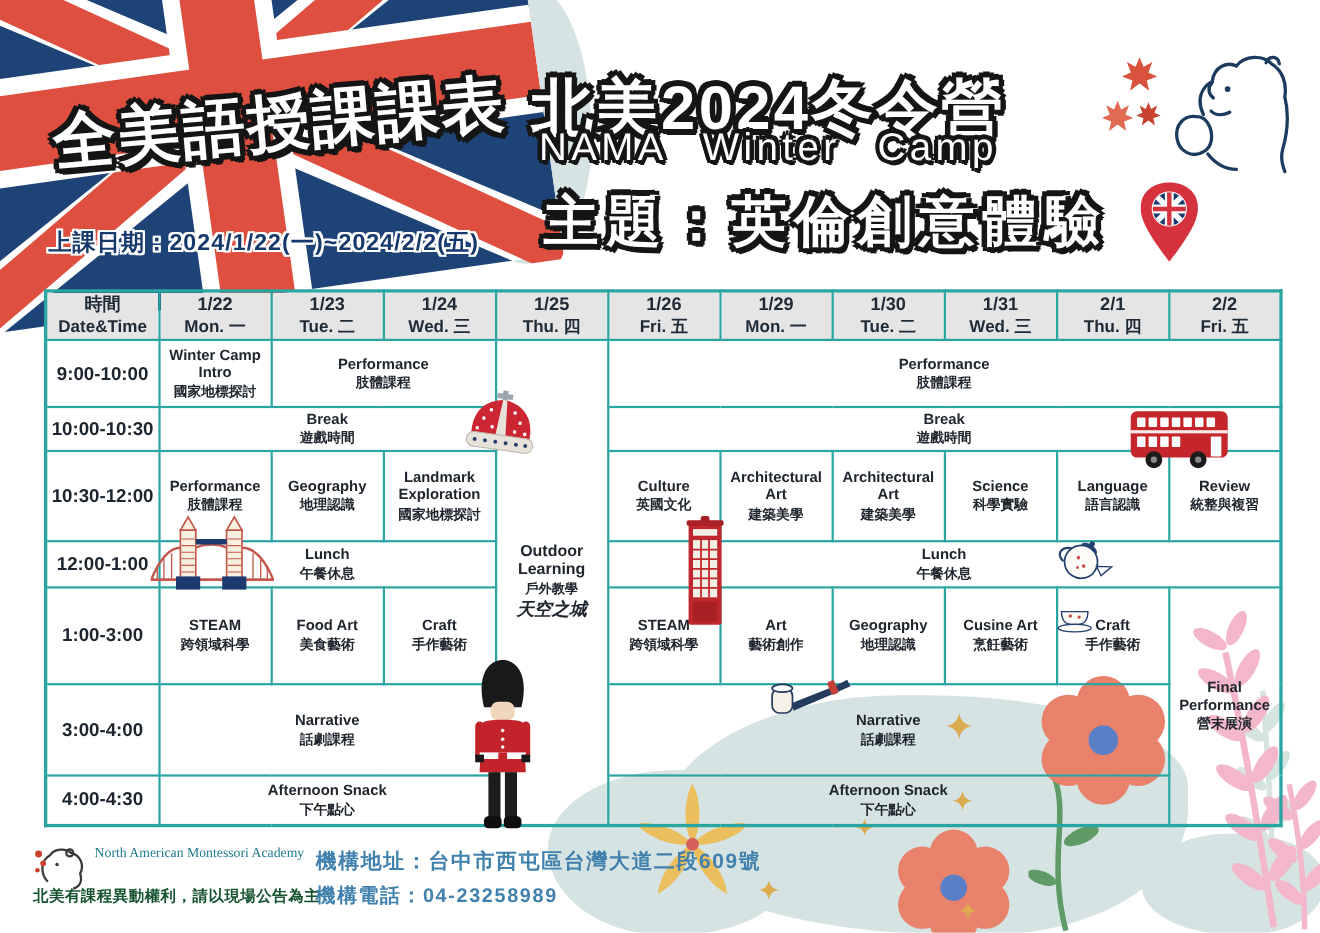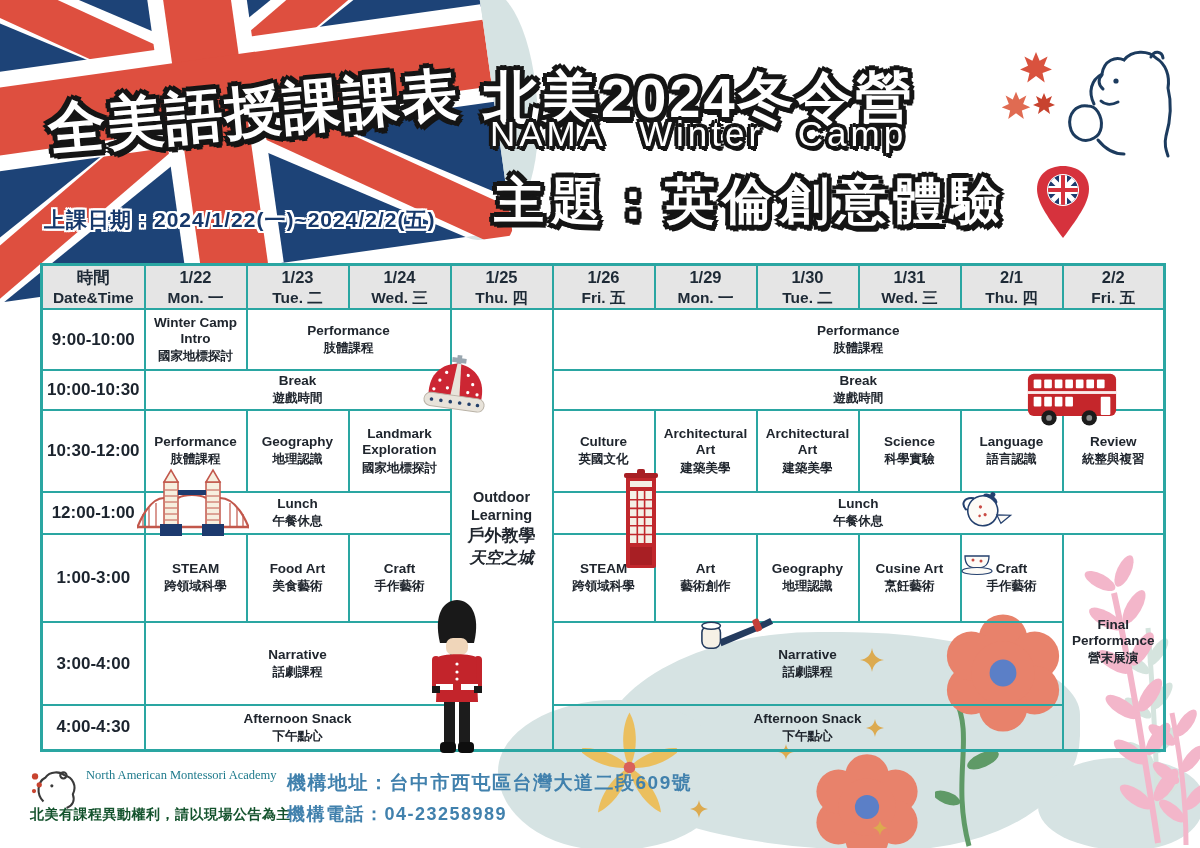--- a/index.html
+++ b/index.html
@@ -198,21 +198,21 @@
         <td>
               <div class="en">Winter Camp Intro</div>
               <div class="zh">國家地標探討</div>
             </td>
         <td colspan="2">
               <div class="en">Performance</div>
               <div class="zh">肢體課程</div>
             </td>
         <td rowspan="7">
           <div class="en" style="font-size:14.5px;">Outdoor Learning</div>
-          <div class="zh" style="font-size:17px;text-align:center;">戶外教學</div>
+          <div class="zh" style="font-size:12px;text-align:center;">戶外教學</div>
           <div class="zh" style="font-size:16px;font-style:italic;">天空之城</div>
         </td>
         <td colspan="6">
               <div class="en">Performance</div>
               <div class="zh">肢體課程</div>
             </td>
       </tr>
       <tr style="height:40px">
         <td class="time">10:00-10:30</td>
         <td colspan="3">

